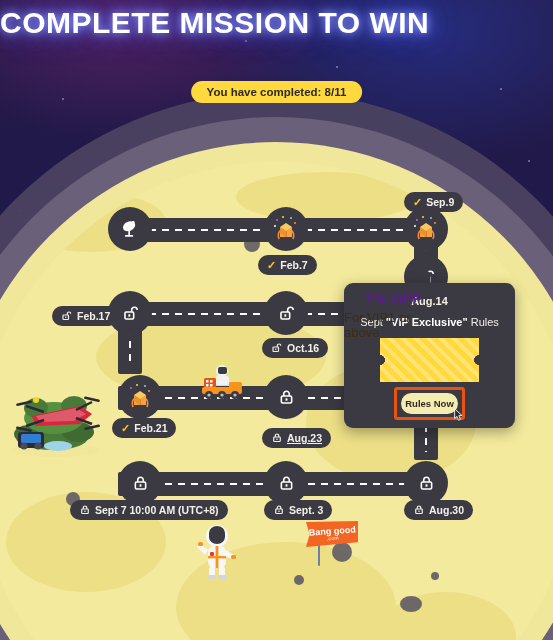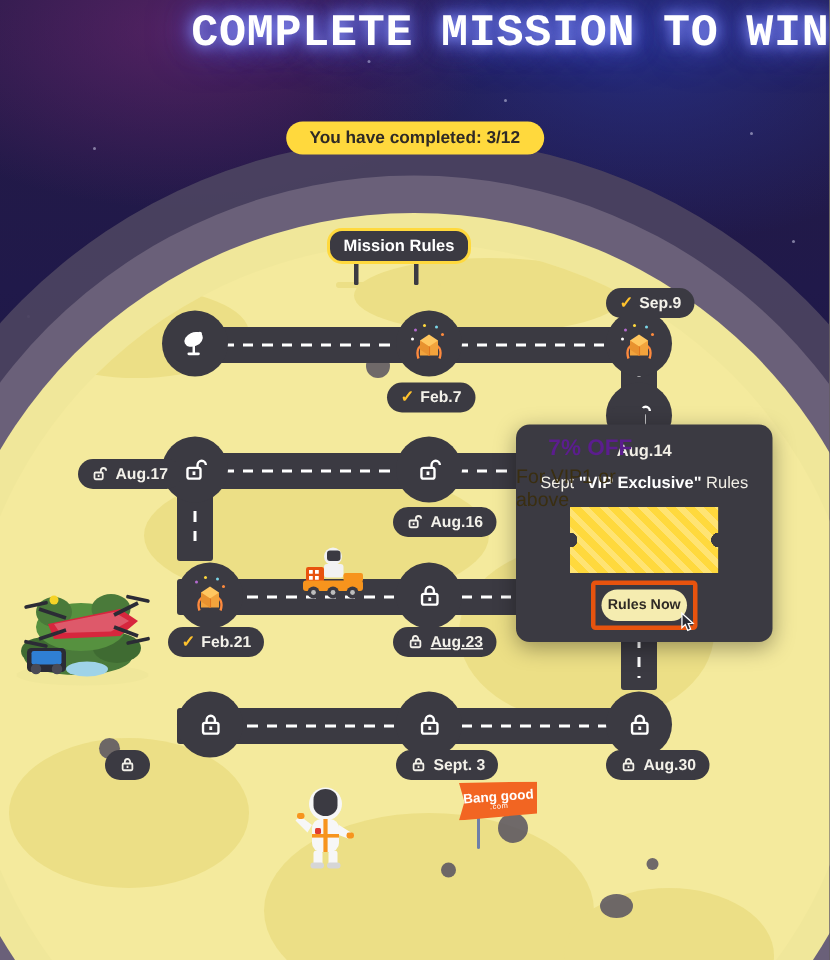--- a/index.html
+++ b/index.html
@@ -22,24 +22,24 @@
   .ring{position:absolute;border-radius:50%;}
   #ring3{ width:740px;height:740px;left:-94px;top:92px;background:#4b4260;opacity:.95;}
   #ring2{ width:690px;height:690px;left:-69px;top:117px;background:#6a6079;}
   #ring1{ width:640px;height:640px;left:-44px;top:142px;background:#f0e79a;}
   #moon { width:600px;height:600px;left:-24px;top:162px;background:#f4ea9d;overflow:hidden;}
   .blob{position:absolute;background:#ecdf86;border-radius:50%;}
   .crater{position:absolute;background:#575260;border-radius:50%;opacity:.85;}
 
   
   #title{
-    position:absolute;left:0;top:6px;width:553px;text-align:right;
+    position:absolute;left:0;top:6px;width:553px;text-align:left;
     font-size:30px;font-weight:bold;color:#ffffff;letter-spacing:.5px;
     text-shadow:0 0 9px #8f9bff,0 0 18px #5f6cff,0 0 30px #3d49d8;
-    font-family:Liberation Mono, monospace;
+    font-family:Liberation Sans, sans-serif;
   }
   
   #completed{
     position:absolute;left:50%;transform:translateX(-50%);top:81px;
     background:#ffd93d;color:#2f2a25;font-size:11.5px;font-weight:bold;
     padding:5px 16px;border-radius:12px;white-space:nowrap;
   }
 
   
   #rules-wrap{position:absolute;left:218px;top:152px;width:84px;height:38px;}
@@ -145,28 +145,22 @@
     <div class="crater" style="left:490px;top:140px;width:10px;height:10px;"></div>
 
     <div class="crater" style="left:424px;top:434px;width:22px;height:16px;"></div>
     <div class="crater" style="left:455px;top:410px;width:8px;height:8px;"></div>
 
     <div class="crater" style="left:318px;top:413px;width:10px;height:10px;"></div>
   </div>
 
   <div id="title">COMPLETE MISSION TO WIN</div>
 
-  <div id="completed">You have completed: 3/12</div>
-
-  <div id="rules-wrap">
-    <div id="rules-ground"></div>
-    <div id="rules-leg-l"></div>
-    <div id="rules-leg-r"></div>
-    <div id="rules-btn">Mission Rules</div>
-  </div>
+  <div id="completed">You have completed: 8/11</div>
+
 
   <div class="seg seg-h" style="left:128px;top:218px;width:310px;"></div>
   <div class="dash-h" style="left:136px;top:229px;width:295px;"></div>
 
   <div class="seg seg-v" style="left:414px;top:230px;height:60px;"></div>
   <div class="dash-v" style="left:425px;top:244px;height:38px;"></div>
 
   <div class="node" style="left:108px;top:207px;">
     <svg width="22" height="22" viewBox="0 0 24 24">
       <ellipse cx="11" cy="9" rx="7" ry="5" fill="#fff" transform="rotate(-25 11 9)"></ellipse>
@@ -252,29 +246,29 @@
       <rect x="9.3" y="13" width="2.4" height="3" fill="#fff"></rect>
     </svg>
   </div>
 
   <div class="badge" style="left:52px;top:306px;">
     <svg width="12" height="12" viewBox="0 0 24 24">
       <rect x="4" y="10" width="11" height="9" rx="1.6" fill="none" stroke="#f3f1ea" stroke-width="2.4"></rect>
       <path d="M12.5 10 V7.5 a3.5 3.5 0 0 1 7 0" fill="none" stroke="#f3f1ea" stroke-width="2.4"></path>
       <rect x="8.3" y="13" width="2.4" height="3" fill="#f3f1ea"></rect>
     </svg>
-    <span>Aug.17</span>
+    <span>Feb.17</span>
   </div>
   <div class="badge" style="left:262px;top:338px;">
     <svg width="12" height="12" viewBox="0 0 24 24">
       <rect x="4" y="10" width="11" height="9" rx="1.6" fill="none" stroke="#f3f1ea" stroke-width="2.4"></rect>
       <path d="M12.5 10 V7.5 a3.5 3.5 0 0 1 7 0" fill="none" stroke="#f3f1ea" stroke-width="2.4"></path>
       <rect x="8.3" y="13" width="2.4" height="3" fill="#f3f1ea"></rect>
     </svg>
-    <span>Aug.16</span>
+    <span>Oct.16</span>
   </div>
 
   <div class="seg seg-h" style="left:118px;top:386px;width:320px;"></div>
   <div class="dash-h" style="left:126px;top:397px;width:305px;"></div>
 
   <div class="seg seg-v" style="left:414px;top:398px;height:62px;"></div>
   <div class="dash-v" style="left:425px;top:412px;height:40px;"></div>
 
   <div class="node" style="left:118px;top:375px;">
     <div class="gift">
@@ -299,21 +293,21 @@
       <rect x="5.5" y="10" width="13" height="9" rx="1.6" fill="none" stroke="#fff" stroke-width="2"></rect>
       <path d="M8.5 10 V7.5 a3.5 3.5 0 0 1 7 0 V10" fill="none" stroke="#fff" stroke-width="2"></path>
       <rect x="10.8" y="13" width="2.4" height="3" fill="#fff"></rect>
     </svg>
   </div>
 
   <div class="badge" style="left:112px;top:418px;">
     <span class="chk">✓</span>
     <span>Feb.21</span>
   </div>
-  <div class="badge" style="left:262px;top:418px;text-decoration:underline;">
+  <div class="badge" style="left:262px;top:428px;text-decoration:underline;">
     <svg width="12" height="12" viewBox="0 0 24 24">
       <rect x="5.5" y="10" width="13" height="9" rx="1.6" fill="none" stroke="#f3f1ea" stroke-width="2.4"></rect>
       <path d="M8.5 10 V7.5 a3.5 3.5 0 0 1 7 0 V10" fill="none" stroke="#f3f1ea" stroke-width="2.4"></path>
       <rect x="10.8" y="13" width="2.4" height="3" fill="#f3f1ea"></rect>
     </svg>
     <span>Aug.23</span>
   </div>
 
   <div class="seg seg-h" style="left:118px;top:472px;width:320px;"></div>
   <div class="dash-h" style="left:126px;top:483px;width:305px;"></div>
@@ -339,20 +333,21 @@
       <rect x="10.8" y="13" width="2.4" height="3" fill="#fff"></rect>
     </svg>
   </div>
 
   <div class="badge" style="left:70px;top:500px;">
     <svg width="12" height="12" viewBox="0 0 24 24">
       <rect x="5.5" y="10" width="13" height="9" rx="1.6" fill="none" stroke="#f3f1ea" stroke-width="2.4"></rect>
       <path d="M8.5 10 V7.5 a3.5 3.5 0 0 1 7 0 V10" fill="none" stroke="#f3f1ea" stroke-width="2.4"></path>
       <rect x="10.8" y="13" width="2.4" height="3" fill="#f3f1ea"></rect>
     </svg>
+    <span>Sept 7 10:00 AM (UTC+8)</span>
   </div>
   <div class="badge" style="left:264px;top:500px;">
     <svg width="12" height="12" viewBox="0 0 24 24">
       <rect x="5.5" y="10" width="13" height="9" rx="1.6" fill="none" stroke="#f3f1ea" stroke-width="2.4"></rect>
       <path d="M8.5 10 V7.5 a3.5 3.5 0 0 1 7 0 V10" fill="none" stroke="#f3f1ea" stroke-width="2.4"></path>
       <rect x="10.8" y="13" width="2.4" height="3" fill="#f3f1ea"></rect>
     </svg>
     <span>Sept. 3</span>
   </div>
   <div class="badge" style="left:404px;top:500px;">

